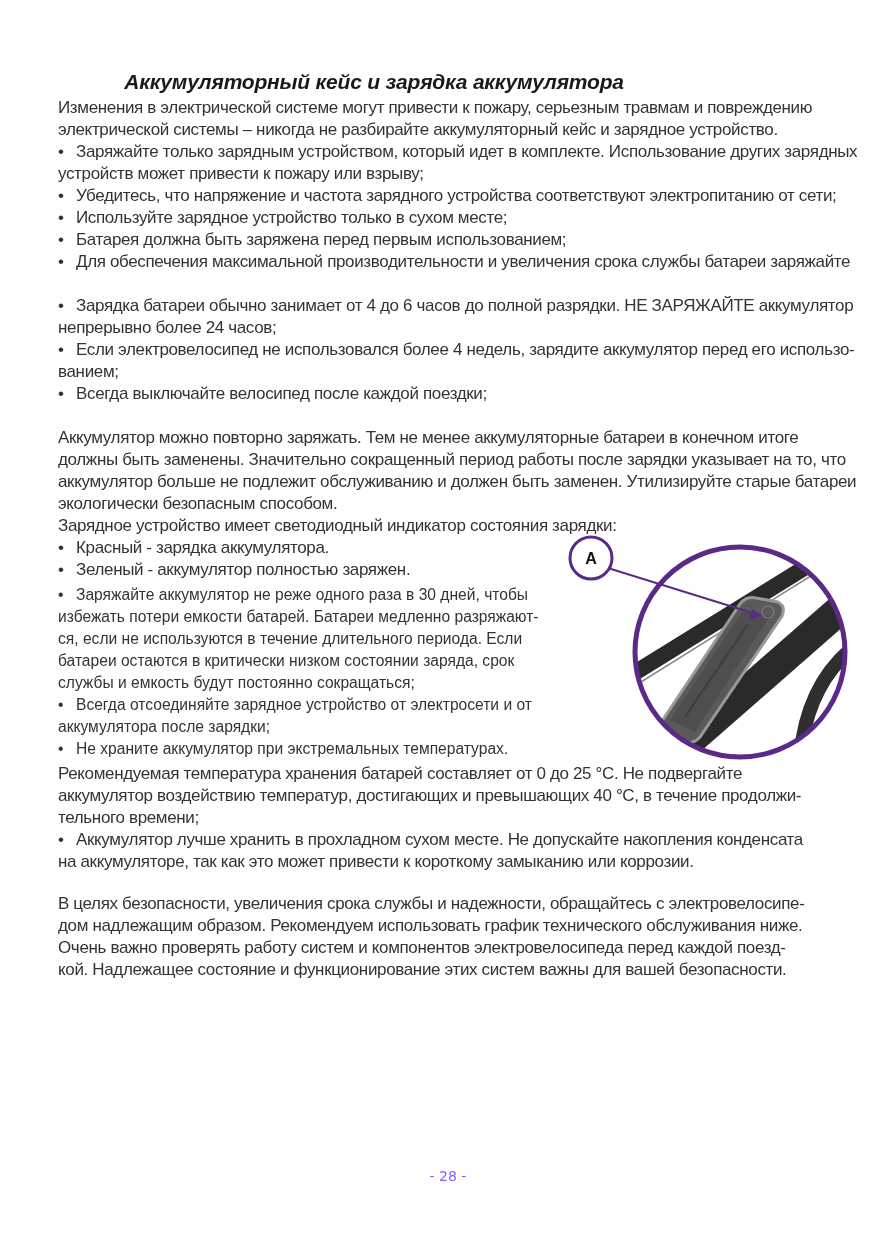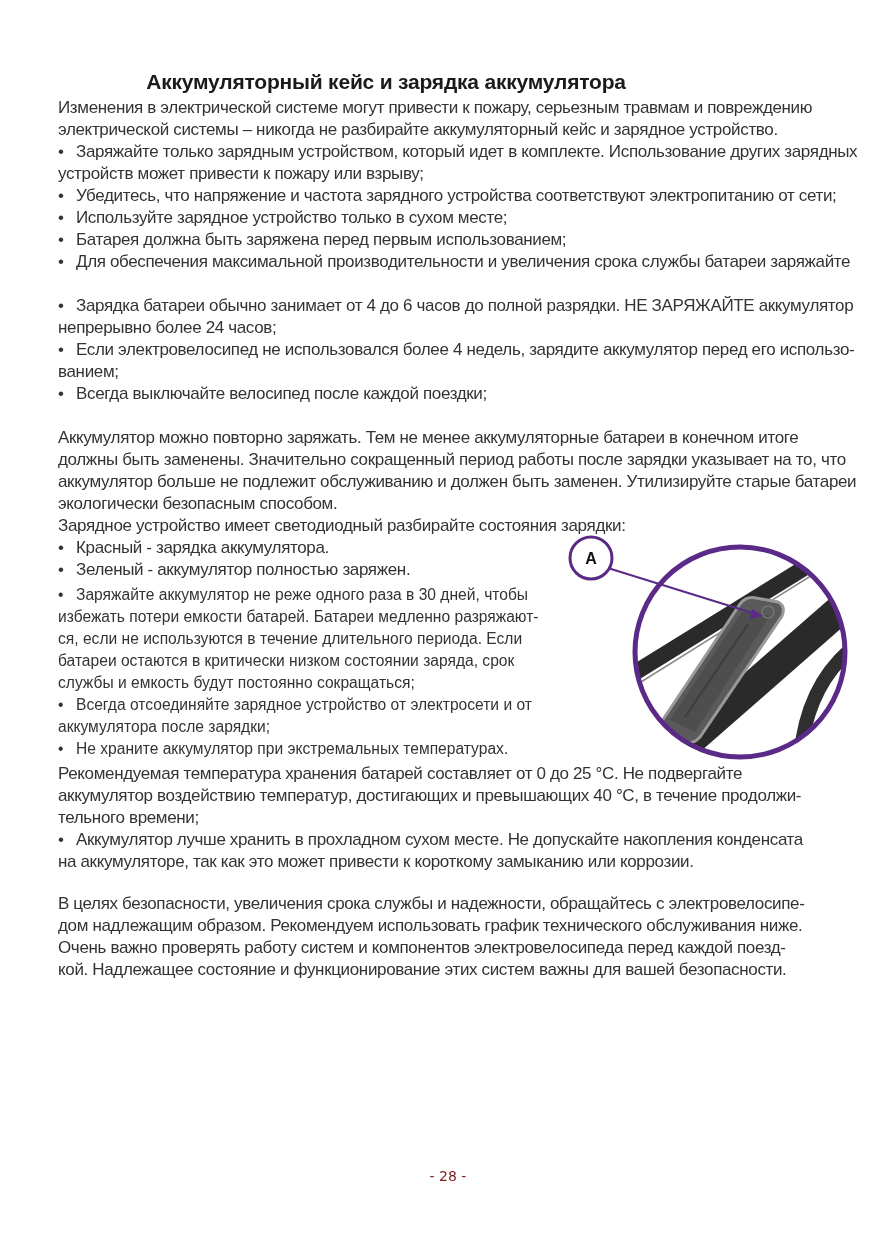--- a/index.html
+++ b/index.html
@@ -1,33 +1,33 @@
 <!DOCTYPE html>
 <html><head>
 <meta charset="utf-8">
 <style>
   html, body { margin: 0; padding: 0; background: #ffffff; }
   body { width: 896px; height: 1247px; position: relative; overflow: hidden; }
   .page { position: absolute; left: 0; top: 0; width: 896px; height: 1247px; }
   .title {
-    position: absolute; left: 12px; top: 70px; width: 748px; text-align: center;
+    position: absolute; left: 0; top: 70px; width: 748px; text-align: center;
     font-family: "Liberation Sans", sans-serif; font-weight: bold; font-size: 21px;
-    color: #1a1a1a; letter-spacing: -0.2px;
+    color: #1a1a1a; letter-spacing: -0.2px; font-style: italic;
   }
   .txt {
     position: absolute; left: 58px;
     font-family: "Liberation Sans", sans-serif; font-size: 17px; color: #333333;
     line-height: 22px; white-space: nowrap; letter-spacing: -0.35px;
   }
   .txt.narrow { letter-spacing: 0px; font-size: 15.6px; }
   .bullet::before { content: "•"; display: inline-block; width: 18px; color: #333; }
   .illus { position: absolute; left: 560px; top: 532px; width: 300px; height: 230px; }
   .pagenum {
     position: absolute; left: 0; width: 896px; top: 1168px; text-align: center;
-    font-family: "DejaVu Sans", sans-serif; font-size: 14px; color: #7f1d1d;
+    font-family: "DejaVu Sans", sans-serif; font-size: 14px; color: #8b5cf6;
   }
 </style>
 </head>
 <body>
 
 <div class="page">
 
   <div class="title">Аккумуляторный кейс и зарядка аккумулятора</div>
 
   <div class="txt" style="top:97px">Изменения в электрической системе могут привести к пожару, серьезным травмам и повреждению</div>
@@ -41,21 +41,21 @@
   <div class="txt bullet" style="top:295px">Зарядка батареи обычно занимает от 4 до 6 часов до полной разрядки. НЕ ЗАРЯЖАЙТЕ аккумулятор</div>
   <div class="txt" style="top:317px">непрерывно более 24 часов;</div>
   <div class="txt bullet" style="top:339px">Если электровелосипед не использовался более 4 недель, зарядите аккумулятор перед его использо-</div>
   <div class="txt" style="top:361px">ванием;</div>
   <div class="txt bullet" style="top:383px">Всегда выключайте велосипед после каждой поездки;</div>
 
   <div class="txt" style="top:427px">Аккумулятор можно повторно заряжать. Тем не менее аккумуляторные батареи в конечном итоге</div>
   <div class="txt" style="top:449px">должны быть заменены. Значительно сокращенный период работы после зарядки указывает на то, что</div>
   <div class="txt" style="top:471px">аккумулятор больше не подлежит обслуживанию и должен быть заменен. Утилизируйте старые батареи</div>
   <div class="txt" style="top:493px">экологически безопасным способом.</div>
-  <div class="txt" style="top:515px">Зарядное устройство имеет светодиодный разбирайте состояния зарядки:</div>
+  <div class="txt" style="top:515px">Зарядное устройство имеет светодиодный индикатор состояния зарядки:</div>
   <div class="txt bullet" style="top:537px">Красный - зарядка аккумулятора.</div>
   <div class="txt bullet" style="top:559px">Зеленый - аккумулятор полностью заряжен.</div>
 
   <div class="txt narrow bullet" style="top:584px">Заряжайте аккумулятор не реже одного раза в 30 дней, чтобы</div>
   <div class="txt narrow" style="top:606px">избежать потери емкости батарей. Батареи медленно разряжают-</div>
   <div class="txt narrow" style="top:628px">ся, если не используются в течение длительного периода. Если</div>
   <div class="txt narrow" style="top:650px">батареи остаются в критически низком состоянии заряда, срок</div>
   <div class="txt narrow" style="top:672px">службы и емкость будут постоянно сокращаться;</div>
   <div class="txt narrow bullet" style="top:694px">Всегда отсоединяйте зарядное устройство от электросети и от</div>
   <div class="txt narrow" style="top:716px">аккумулятора после зарядки;</div>

